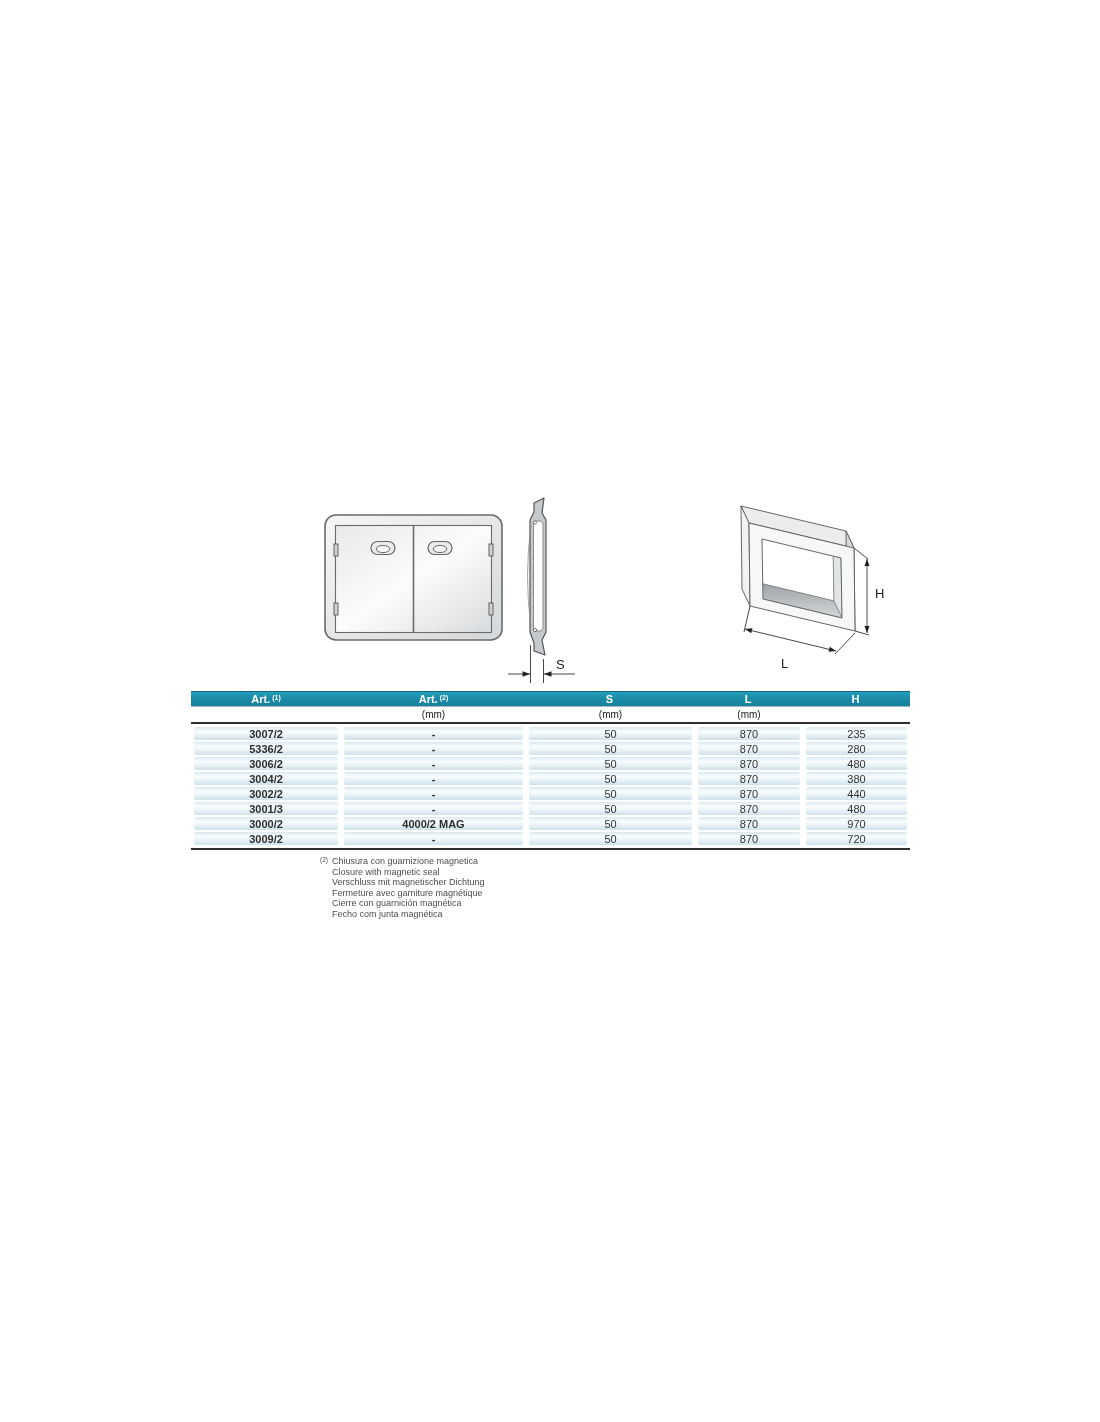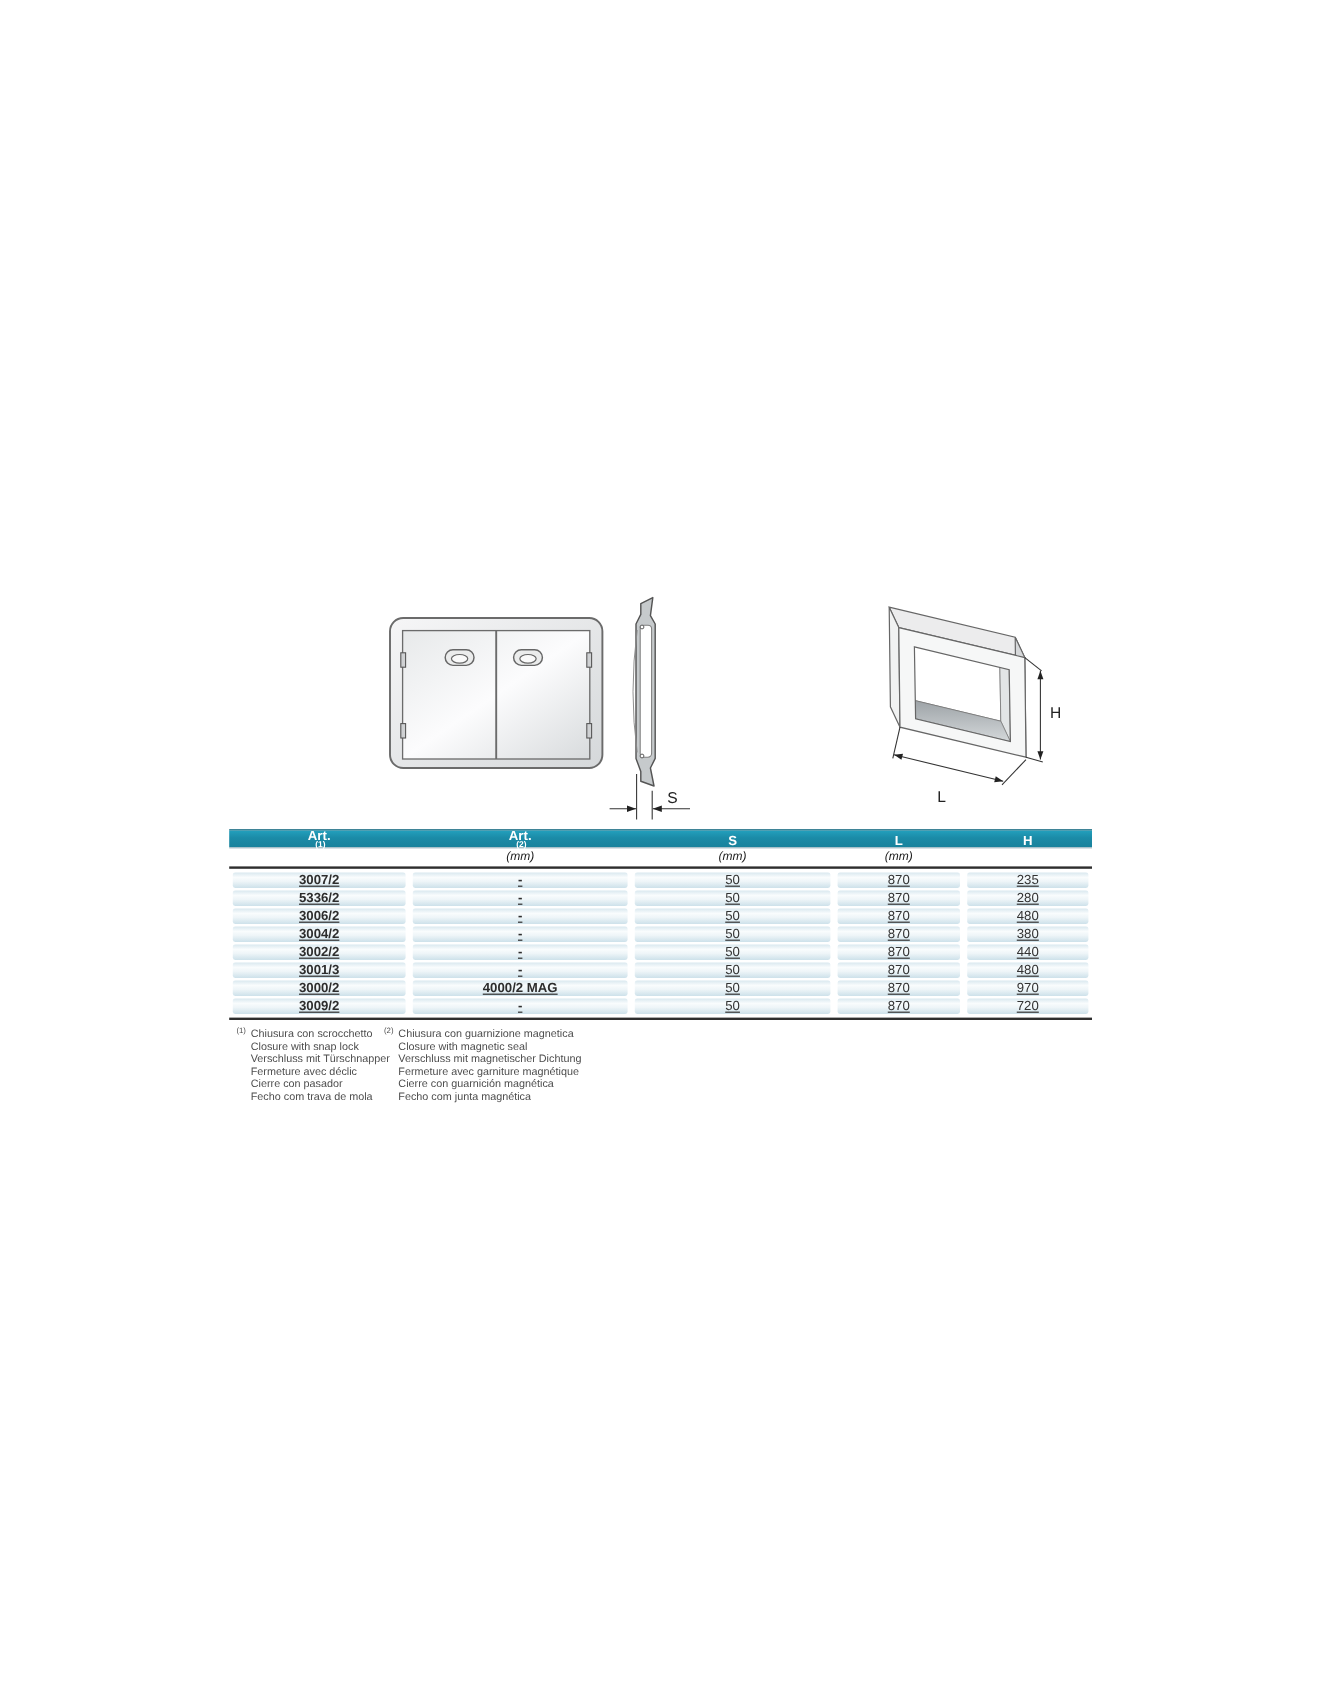--- a/index.html
+++ b/index.html
@@ -6,31 +6,31 @@
   #page{position:relative;width:1100px;height:1422px;background:#ffffff;overflow:hidden;
         font-family:"Liberation Sans","DejaVu Sans",sans-serif;}
   .abs{position:absolute;}
 
   
   #spec-table{position:absolute;left:191px;top:691px;width:719px;}
   .grid{display:grid;grid-template-columns:150px 185px 169px 108px 107px;}
   .thead{height:14px;background:linear-gradient(180deg,#23a0bd 0%,#1b8ba7 45%,#18829c 100%);
          border-top:1px solid #11677e;border-bottom:1px solid #9fb9c2;}
   .th{display:flex;align-items:center;justify-content:center;color:#ffffff;
-      font-size:11px;font-weight:bold;line-height:1;flex-direction:column;}
+      font-size:11px;font-weight:bold;line-height:1;}
   .th sup{font-size:7px;font-weight:bold;margin-left:2px;transform:translateY(-2px);}
   .unitrow{height:15px;}
   .unit{display:flex;align-items:center;justify-content:center;font-size:10px;
-        font-style:italic;color:#1a1a1a;}
+        color:#1a1a1a;}
   .hrule{height:0;border-bottom:2px solid #2e2e2e;}
   .tbody{padding-top:2px;padding-bottom:2px;}
   .trow{height:15px;}
   .trow .cell{margin:1px 3px;border-radius:2px;display:flex;align-items:center;justify-content:center;
         font-size:11px;color:#333333;
-        background:linear-gradient(180deg,#d9e8ef 0%,#f9fcfd 32%,#eef5f8 58%,#cde1ea 100%);text-decoration:underline;}
+        background:linear-gradient(180deg,#d9e8ef 0%,#f9fcfd 32%,#eef5f8 58%,#cde1ea 100%);}
   .trow .cell.art{font-weight:bold;color:#2d2d2d;}
 
   
   .footnote{position:absolute;display:flex;gap:4px;color:#4d4d4d;font-size:9px;line-height:10.6px;}
   .fnm{font-size:6.5px;line-height:1;padding-top:1px;color:#4d4d4d;}
   .fnlines div{white-space:nowrap;}
 
   
   svg{display:block;}
   .dim{stroke:#333;stroke-width:0.9;fill:none;}
@@ -215,31 +215,20 @@
         <div class="cell art">3009/2</div>
         <div class="cell art">-</div>
         <div class="cell">50</div>
         <div class="cell">870</div>
         <div class="cell">720</div>
       </div>
     </div>
     <div class="hrule"></div>
   </div>
 
-  <div class="footnote" style="left:197px;top:856px">
-    <sup class="fnm">(1)</sup>
-    <div class="fnlines">
-      <div>Chiusura con scrocchetto</div>
-      <div>Closure with snap lock</div>
-      <div>Verschluss mit Türschnapper</div>
-      <div>Fermeture avec déclic</div>
-      <div>Cierre con pasador</div>
-      <div>Fecho com trava de mola</div>
-    </div>
-  </div>
   <div class="footnote" style="left:320px;top:856px">
     <sup class="fnm">(2)</sup>
     <div class="fnlines">
       <div>Chiusura con guarnizione magnetica</div>
       <div>Closure with magnetic seal</div>
       <div>Verschluss mit magnetischer Dichtung</div>
       <div>Fermeture avec garniture magnétique</div>
       <div>Cierre con guarnición magnética</div>
       <div>Fecho com junta magnética</div>
     </div>

